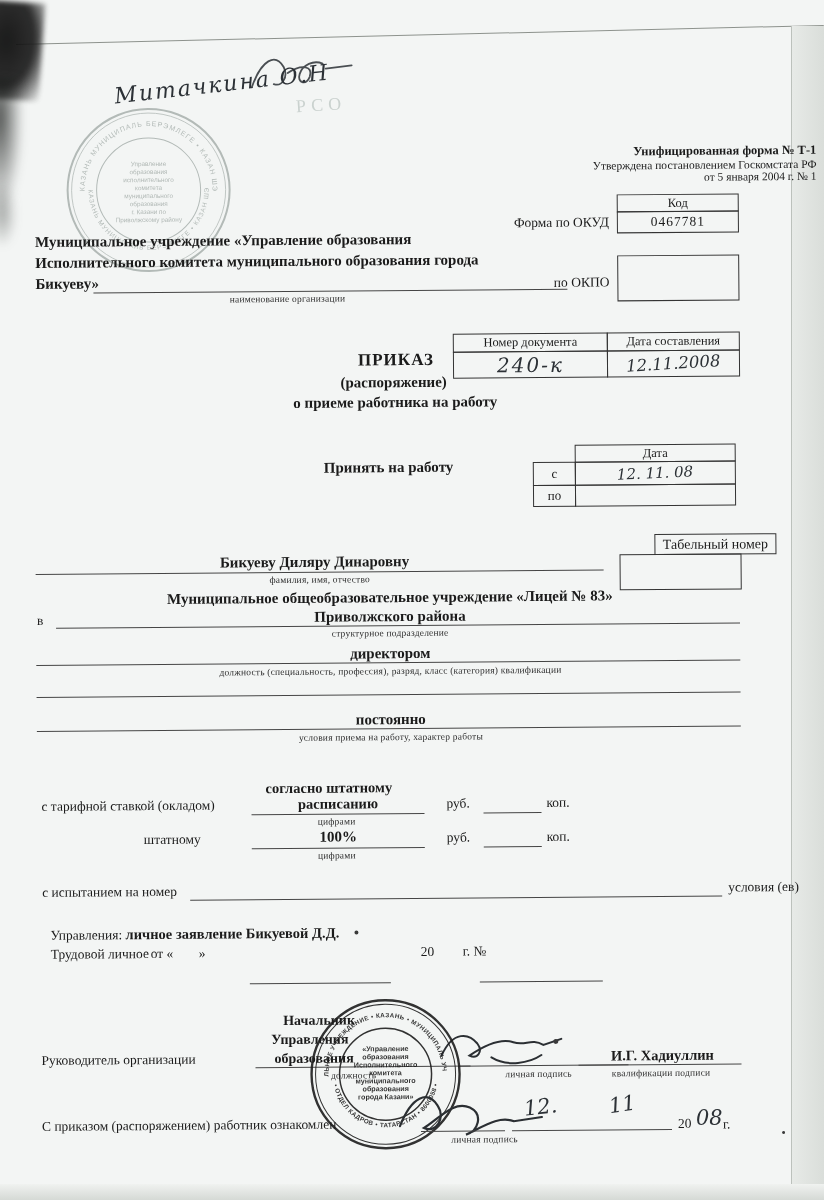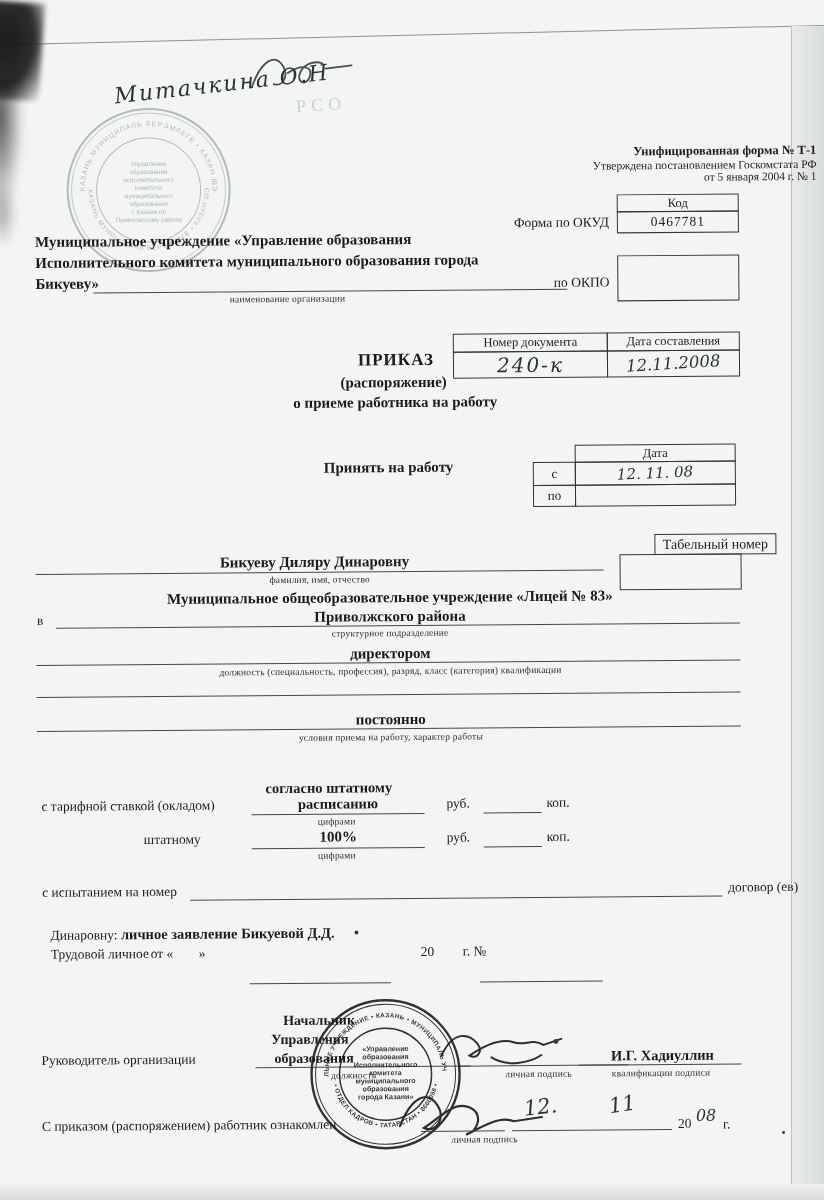--- a/index.html
+++ b/index.html
@@ -160,24 +160,24 @@
     <div class="abs t135" style="left:142px;top:830px;">штатному</div>
     <div class="abs b ctr t15" style="left:250px;top:828px;width:173px;">100%</div>
     <div class="abs ln" style="left:250px;top:847px;width:173px;"></div>
     <div class="abs cap" style="left:285px;top:850px;width:100px;">цифрами</div>
     <div class="abs t135" style="left:445px;top:830px;">руб.</div>
     <div class="abs ln" style="left:482px;top:847px;width:58px;"></div>
     <div class="abs t135" style="left:545px;top:830px;">коп.</div>
 
     <div class="abs t135" style="left:40px;top:882px;">с испытанием на номер</div>
     <div class="abs ln" style="left:188px;top:898px;width:532px;"></div>
-    <div class="abs t135" style="left:726px;top:882px;">договор (ев)</div>
+    <div class="abs t135" style="left:726px;top:882px;">условия (ев)</div>
 
     <div class="abs t135" style="left:48px;top:924px;">
-      <span>Динаровну:</span>
+      <span>Управления:</span>
       <span class="b" style="font-size:14.5px;">личное заявление Бикуевой Д.Д.</span>
     </div>
     <div class="abs dot" style="left:352px;top:930px;width:4px;height:4px;"></div>
     <div class="abs t135" style="left:48px;top:944px;">Трудовой личное</div>
     <div class="abs t135" style="left:148px;top:944px;">от «</div>
     <div class="abs t135" style="left:196px;top:944px;">»</div>
     <div class="abs t135" style="left:418px;top:944px;">20</div>
     <div class="abs t135" style="left:460px;top:944px;">г. №</div>
     <div class="abs ln" style="left:247px;top:982px;width:141px;"></div>
     <div class="abs ln" style="left:477px;top:982px;width:123px;"></div>
@@ -234,18 +234,18 @@
       <g fill="none" stroke="#2b2f33" stroke-width="2.2" stroke-linecap="round">
         <path d="M6,48 C18,18 34,12 44,28 C52,40 42,56 30,50 C44,42 60,22 76,30 C90,37 84,54 72,57 C88,50 104,38 120,44 L148,40"></path>
       </g>
     </svg>
     <div class="abs ln" style="left:417px;top:1131px;width:84px;"></div>
     <div class="abs ln" style="left:508px;top:1131px;width:160px;"></div>
     <div class="abs cap" style="left:408px;top:1135px;width:145px;">личная подпись</div>
     <div class="abs hand" style="left:520px;top:1096px;font-size:21px;transform:rotate(-6deg);">12.</div>
     <div class="abs hand" style="left:605px;top:1094px;font-size:21px;transform:rotate(-8deg);">11</div>
     <div class="abs t135" style="left:674px;top:1118px;">20</div>
-    <div class="abs hand" style="left:692px;top:1108px;font-size:16px;">08</div>
+    <div class="abs hand" style="left:692px;top:1108px;font-size:21px;">08</div>
     <div class="abs t135" style="left:719px;top:1119px;">г.</div>
     <div class="abs dot" style="left:778px;top:1134px;width:3px;height:3px;"></div>
 
   </div>
 </div>
 
 </body></html>

